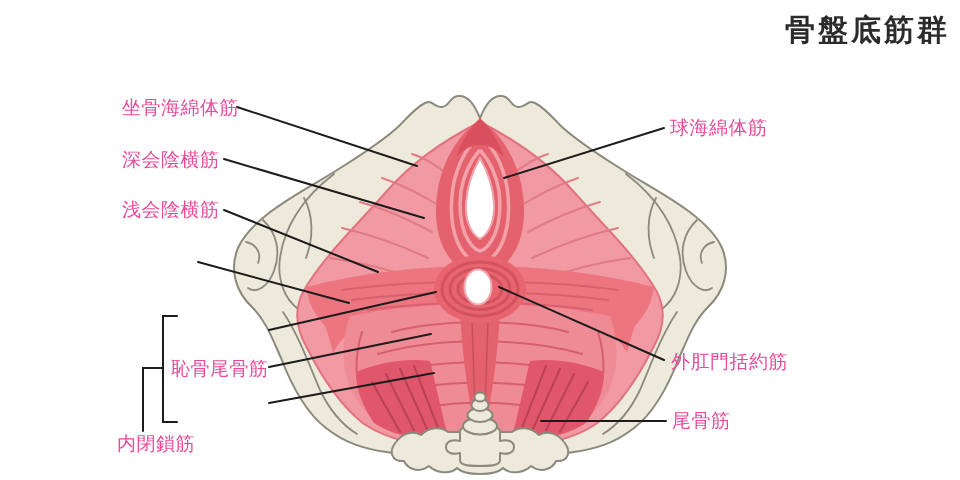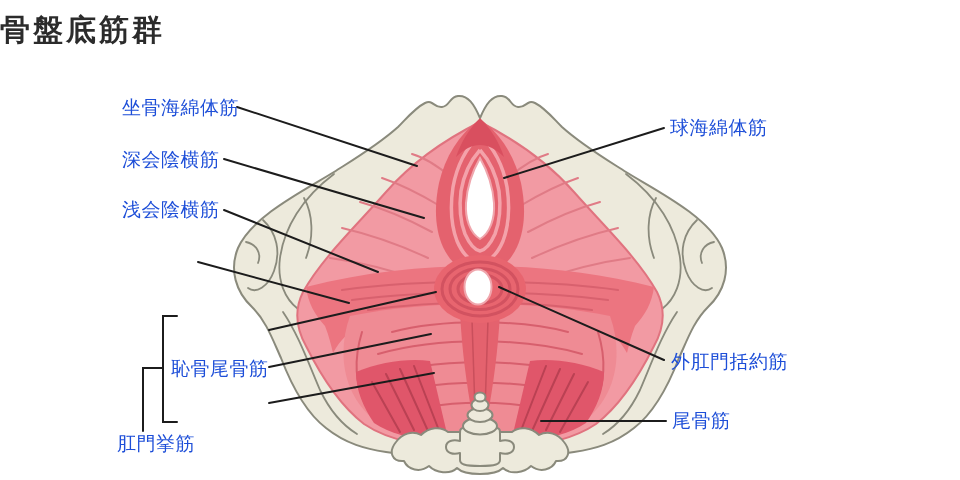--- a/index.html
+++ b/index.html
@@ -6,31 +6,31 @@
   .stage{
     position:relative;
     width:960px;height:480px;
     background:#ffffff;
     overflow:hidden;
     font-family:"Liberation Sans","DejaVu Sans",sans-serif;
   }
   .title{
     position:absolute;
     left:0;top:10px;width:950px;
-    text-align:left;
+    text-align:right;
     font-size:30px;
     font-weight:600;
     letter-spacing:3px;
     color:#2b2b2b;
     white-space:nowrap;
   }
   .lbl{
     position:absolute;
     font-size:19px;
-    color:#1d4ed8;
+    color:#ec4899;
     white-space:nowrap;
     transform:translateY(-50%);
     letter-spacing:0.5px;
   }
   svg.fig{position:absolute;left:0;top:0;}
 </style>
 </head>
 <body>
 
 <div class="stage">
@@ -198,18 +198,18 @@
     <g fill="none" stroke="#1C1C1C" stroke-width="2" stroke-linecap="round">
       <polyline points="177,316 163,316 163,422 177,422"></polyline>
       <polyline points="163,368 143,368 143,431"></polyline>
     </g>
   </svg>
 
   <div class="lbl" style="left:122px;top:108px">坐骨海綿体筋</div>
   <div class="lbl" style="left:122px;top:160px">深会陰横筋</div>
   <div class="lbl" style="left:122px;top:210px">浅会陰横筋</div>
   <div class="lbl" style="left:171px;top:369px">恥骨尾骨筋</div>
-  <div class="lbl" style="left:117px;top:444px">肛門挙筋</div>
+  <div class="lbl" style="left:117px;top:444px">内閉鎖筋</div>
   <div class="lbl" style="left:671px;top:362px">外肛門括約筋</div>
   <div class="lbl" style="left:670px;top:128px">球海綿体筋</div>
   <div class="lbl" style="left:672px;top:421px">尾骨筋</div>
 
 </div>
 
 </body></html>

